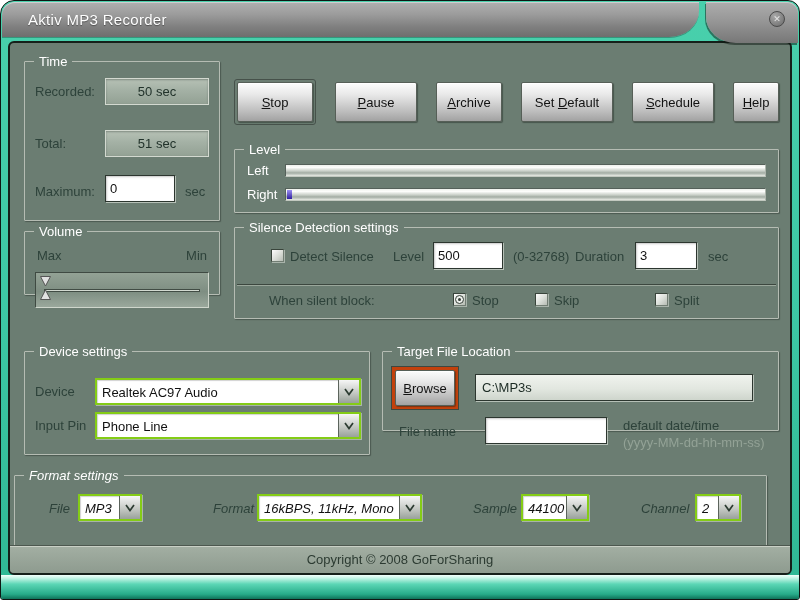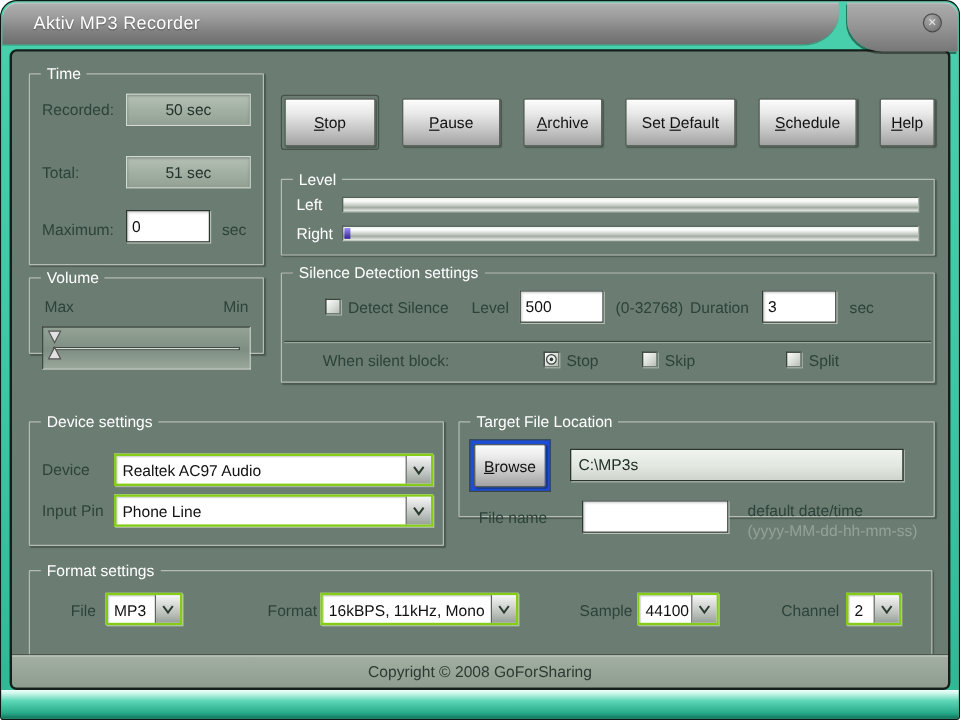--- a/index.html
+++ b/index.html
@@ -33,21 +33,21 @@
   .group-title{position:absolute;top:-9px;left:9px;background:#6b7d72;padding:0 5px;
     color:#ffffff;font-size:13px;white-space:nowrap;line-height:17px;}
   .lbl{position:absolute;color:#2d423a;font-size:13px;white-space:nowrap;}
   .lbl-light{color:#93a296;}
   #g-time{left:14px;top:18px;width:196px;height:160px;}
   #g-level{left:224px;top:106px;width:545px;height:64px;}
   #g-volume{left:14px;top:188px;width:196px;height:64px;}
   #g-silence{left:224px;top:184px;width:545px;height:92px;}
   #g-device{left:14px;top:308px;width:346px;height:104px;}
   #g-target{left:372px;top:308px;width:397px;height:80px;}
-  #g-format{left:14px;top:432px;width:753px;height:80px;}
+  #g-format{left:4px;top:432px;width:753px;height:80px;font-style:italic;}
   
   .display{position:absolute;background:linear-gradient(180deg,#b6c1b5 0%,#a4b1a5 45%,#93a194 100%);
     border:1px solid #d3d9d0;box-shadow:inset 0 1px 2px rgba(30,40,33,.35);
     text-align:center;color:#22332b;font-size:13px;line-height:25px;}
   .winput{position:absolute;background:#fff;border:1px solid #2c362f;
     box-shadow:inset 1px 1px 2px rgba(0,0,0,.22),1px 1px 0 rgba(214,221,212,.7);
     font:13px "Liberation Sans",sans-serif;color:#111;padding:0 4px;outline:none;}
   .btn{height:40px;background:linear-gradient(180deg,#fcfcfc 0%,#e9e9e9 30%,#bdbdbd 75%,#a2a2a2 100%);
     border:1px solid #565f57;border-radius:2px;cursor:pointer;color:#121212;
     box-shadow:inset 0 1px 0 #fff,1px 1px 1px rgba(18,26,21,.4);
@@ -77,21 +77,21 @@
   .radio.on .ring::after{content:"";position:absolute;inset:2px;border-radius:50%;background:#343e36;}
   .divider{position:absolute;left:2px;right:2px;top:56px;height:0;
     border-top:1px solid #3c473f;border-bottom:1px solid #9aa79b;}
   .combo{position:absolute;display:flex;height:27px;background:#fff;border:2px solid #84cc16;
     box-shadow:1px 1px 0 rgba(208,216,206,.6),inset 1px 1px 1px rgba(0,0,0,.18);cursor:pointer;}
   .combo-text{flex:1;line-height:25px;padding-left:5px;font-size:13px;color:#111;
     white-space:nowrap;overflow:hidden;}
   .combo-btn{width:21px;border-left:1px solid #5c645c;display:flex;align-items:center;
     justify-content:center;cursor:pointer;
     background:linear-gradient(180deg,#f6f6f6 0%,#c6cac5 55%,#99a19a 100%);}
-  .browse-ring{position:absolute;left:8px;top:14px;width:68px;height:44px;background:#1d4ed8;
+  .browse-ring{position:absolute;left:8px;top:14px;width:68px;height:44px;background:#c2410c;
     border:1px solid #3d4840;padding:3px;}
   .browse-ring .btn{width:100%;height:100%;}
   .pathfield{position:absolute;left:92px;top:22px;width:278px;height:27px;
     background:linear-gradient(180deg,#f0f3ee 0%,#e2e7e0 55%,#ced5cc 100%);
     border:1px solid #2c362f;box-shadow:1px 1px 0 rgba(214,221,212,.7);
     font-size:13px;line-height:25px;padding-left:6px;color:#1c2b24;}
   .footer{position:absolute;left:0;right:0;bottom:0;height:28px;border-radius:0 0 4px 4px;
     background:linear-gradient(180deg,#a3afa3 0%,#8e9b8f 100%);
     border-top:1px solid #4d584f;box-shadow:inset 0 1px 0 #c9d0c6;
     display:flex;align-items:center;justify-content:center;color:#2c3b32;font-size:13px;}

